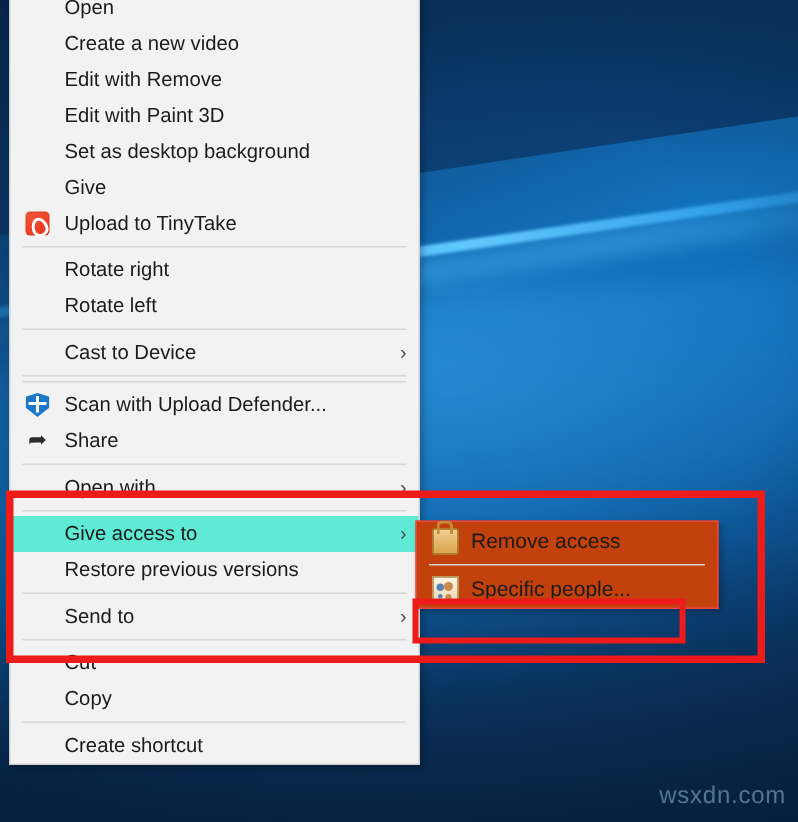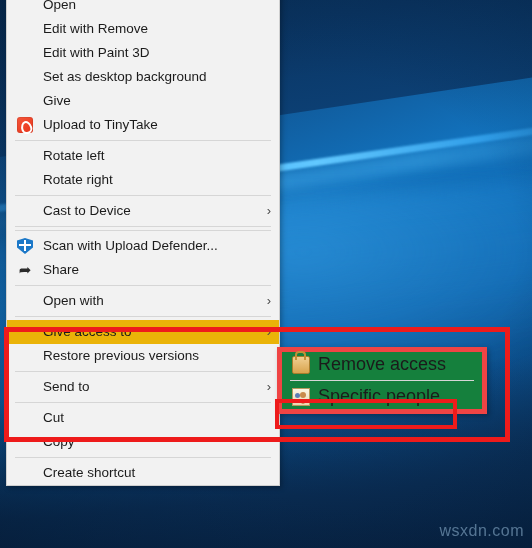--- a/index.html
+++ b/index.html
@@ -41,21 +41,21 @@
   
   #ctxmenu{
     position:absolute;left:6px;top:-8px;width:272px;
     background:#f2f2f2;border:1px solid #cfcfcf;
     box-shadow:2px 2px 5px rgba(0,0,0,.28);
     font-size:13.5px;color:#1b1b1b;
   }
   .mi{position:relative;height:24px;line-height:24px;
       padding-left:36px;padding-right:22px;white-space:nowrap;
       font-family:"Liberation Sans", sans-serif;}
-  .mi.hl{background:#eab308;}
+  .mi.hl{background:#5eead4;}
   .mi .chev{position:absolute;right:8px;top:0;height:24px;line-height:24px;
      font-size:13px;color:#4a4a4a;font-family:"Liberation Sans", sans-serif;}
   .sep{height:1px;background:#d6d6d6;margin:3px 8px 3px 8px;}
   .mi .ico{position:absolute;left:10px;top:4px;width:16px;height:16px;}
 
   
   .ico-tinytake{background:linear-gradient(145deg,#f4563b,#e8341a);border-radius:3px;
      box-shadow:inset 0 0 0 1px rgba(0,0,0,.08);}
   .ico-tinytake::after{content:"";position:absolute;left:4px;top:3.5px;width:7px;height:9px;
      border:2px solid #fff;border-radius:50% 50% 50% 50%/60% 60% 40% 40%;transform:rotate(-18deg);}
@@ -73,23 +73,23 @@
      border:2px solid #c08f38;border-bottom:none;border-radius:4px 4px 0 0;}
   .ico-people{background:linear-gradient(180deg,#fdf6e4,#e8d9b4);border:1px solid #b59a5e;}
   .ico-people::before{content:"";position:absolute;left:1.5px;top:4px;width:5px;height:5px;border-radius:50%;
      background:#5c7fb5;box-shadow:0 6px 0 -1px #5c7fb5;}
   .ico-people::after{content:"";position:absolute;left:7px;top:3px;width:6px;height:6px;border-radius:50%;
      background:#c98a4b;box-shadow:0 7px 0 -1px #c98a4b;}
 
   
   #submenu{
     position:absolute;left:277px;top:347px;width:200px;
-    background:#15803d;border:5px solid #ef4444;
+    background:#c2410c;border:1px solid #ef4444;
     box-shadow:2px 2px 5px rgba(0,0,0,.28);
-    font-size:18px;color:#1b1b1b;
+    font-size:14px;color:#1b1b1b;
   }
   #submenu .mi{height:25px;line-height:25px;padding-left:36px;}
 
   
   .redbox{position:absolute;border:5px solid #ee1b1b;box-sizing:border-box;pointer-events:none;}
   #redbox-outer{left:4px;top:327px;width:506px;height:115px;}
   #redbox-inner{left:275px;top:399px;width:182px;height:30px;border-width:4px;}
 </style>
 </head>
 <body>
@@ -106,43 +106,46 @@
 </div>
 
 <div class="watermark">wsxdn.com</div>
 
 <div id="ctxmenu">
 
   <div class="mi">
     <span>Open</span>
   </div>
   <div class="mi">
+    <span>Create a new video</span>
+  </div>
+  <div class="mi">
     <span>Edit with Remove</span>
   </div>
   <div class="mi">
     <span>Edit with Paint 3D</span>
   </div>
   <div class="mi">
     <span>Set as desktop background</span>
   </div>
   <div class="mi">
     <span>Give</span>
   </div>
   <div class="mi">
     <span class="ico ico-tinytake"></span>
     <span>Upload to TinyTake</span>
   </div>
 
   <div class="sep"></div>
 
   <div class="mi">
+    <span>Rotate right</span>
+  </div>
+  <div class="mi">
     <span>Rotate left</span>
-  </div>
-  <div class="mi">
-    <span>Rotate right</span>
   </div>
 
   <div class="sep"></div>
 
   <div class="mi">
     <span>Cast to Device</span>
     <span class="chev">›</span>
   </div>
 
   <div class="sep"></div>

